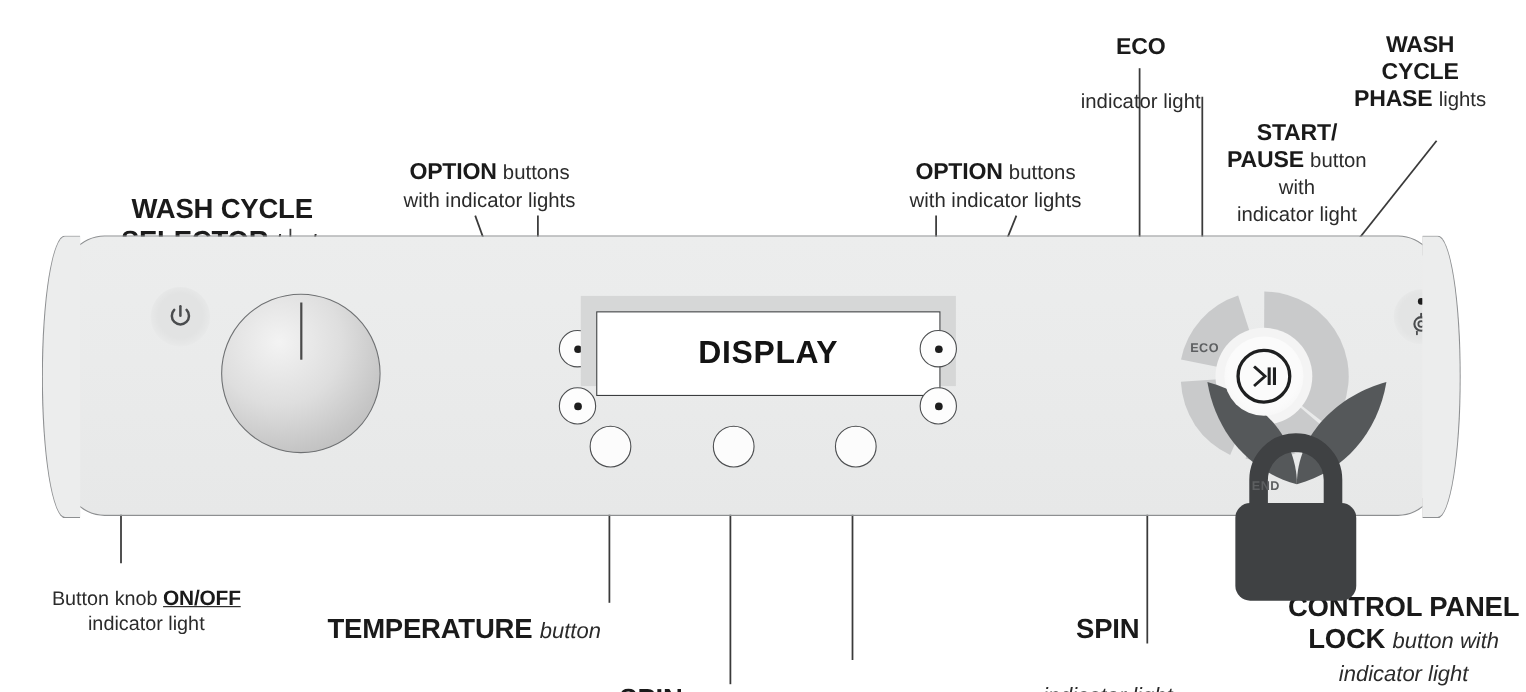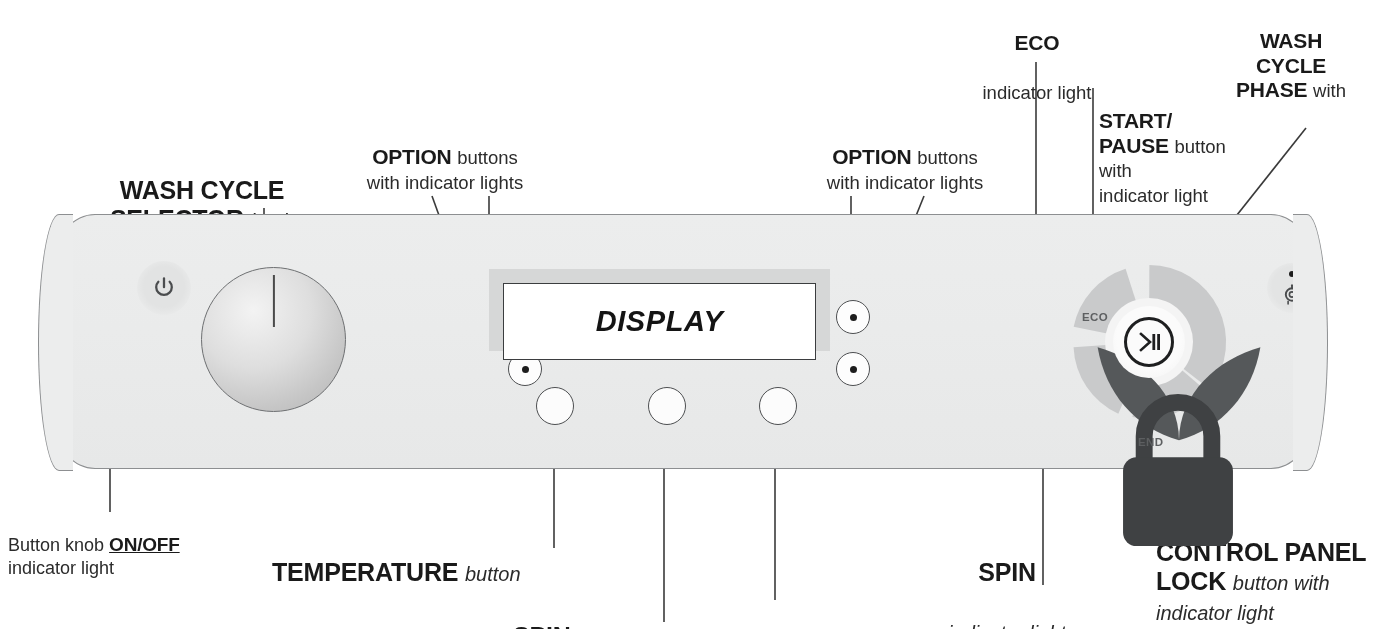--- a/index.html
+++ b/index.html
@@ -21,21 +21,21 @@
   .callout .b { font-weight: bold; letter-spacing: -0.2px; }
   .callout .n { font-weight: normal; color: #2b2b2b; }
   .lg  { font-size: 25px; }
   .lg .n { font-size: 20px; font-style: italic; }
   .md  { font-size: 21px; }
   .md .n { font-size: 18.5px; }
   .sm  { font-size: 19px; }
   .sm .n { font-size: 18px; }
 
   .ctr { text-align: center; }
-  .lft { text-align: left; }
+  .lft { text-align: center; }
 
   
   #leaders { position: absolute; left:0; top:0; width:1387px; height:629px; pointer-events:none; }
 
   
   #panel {
     position: absolute;
     left: 55px; top: 214px;
     width: 1256px; height: 255px;
     background: linear-gradient(180deg,#eceded 0%, #eaebeb 45%, #e7e8e8 100%);
@@ -79,23 +79,22 @@
   }
   .opt-btn i { width: 7px; height: 7px; border-radius:50%; background:#1d1d1d; display:block; }
 
   #opt-l1 { left: 452px; top: 85px; }
   #opt-l2 { left: 452px; top: 137px; }
   #opt-r1 { left: 780px; top: 85px; }
   #opt-r2 { left: 780px; top: 137px; }
 
   
   #display-bezel {
-    left: 433px; top: 54px; width: 341px; height: 82px;
+    left: 472px; top: 54px; width: 341px; height: 82px;
     background: #d6d7d7;
-    font-style: italic;
   }
   #display-screen {
     position:absolute; left: 14px; top: 14px; width: 313px; height: 77px;
     background:#ffffff; border:1.6px solid #3b3d3f;
     display:flex; align-items:center; justify-content:center;
   }
   #display-screen span {
     font-size: 29px; font-weight: bold; letter-spacing: 0.6px; color:#141414;
   }
 
@@ -202,21 +201,21 @@
 
   <div class="callout md lft" style="left:1099px; top:84px; width:160px;">
     <span class="b">START/
 PAUSE </span><span class="n">button with
 indicator light</span>
   </div>
 
   <div class="callout md ctr" style="left:1228px; top:4px; width:126px;">
     <span class="b">WASH
 CYCLE
-PHASE </span><span class="n">with</span>
+PHASE </span><span class="n">lights</span>
   </div>
 
   <div class="callout sm lft" style="left:8px; top:512px; width:250px;">
     <span class="n">Button knob </span><span class="b" style="font-size:19px;text-decoration:underline;">ON/OFF</span><span class="n">
 indicator light</span>
   </div>
 
   <div class="callout lg lft" style="left:272px; top:528px; width:300px;">
     <span class="b">TEMPERATURE </span><span class="n">button</span>
   </div>

